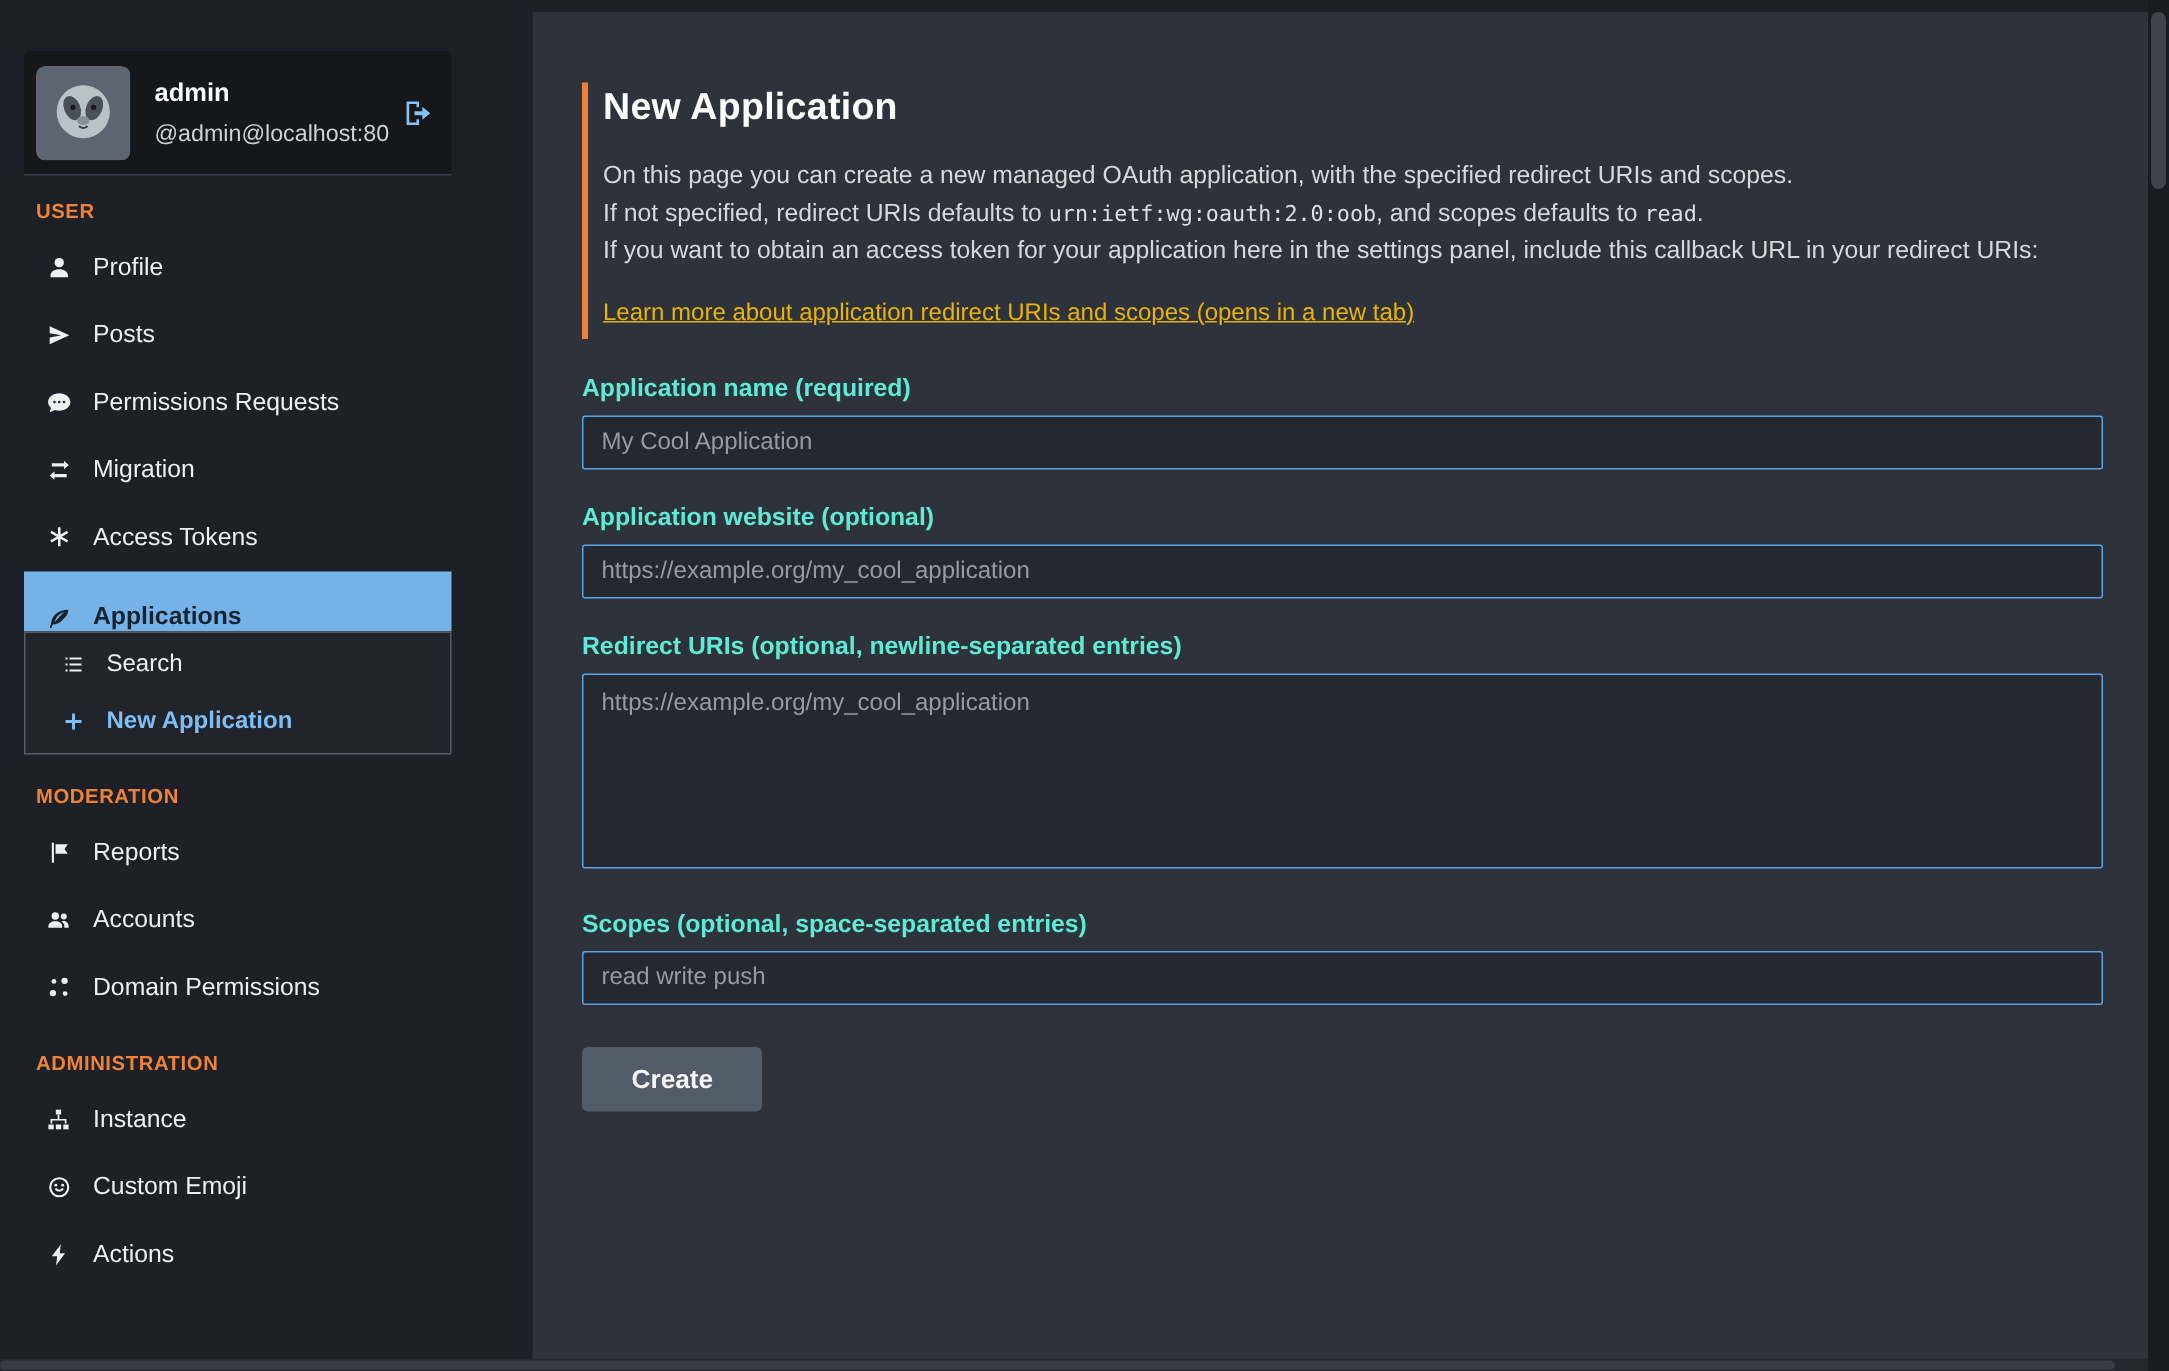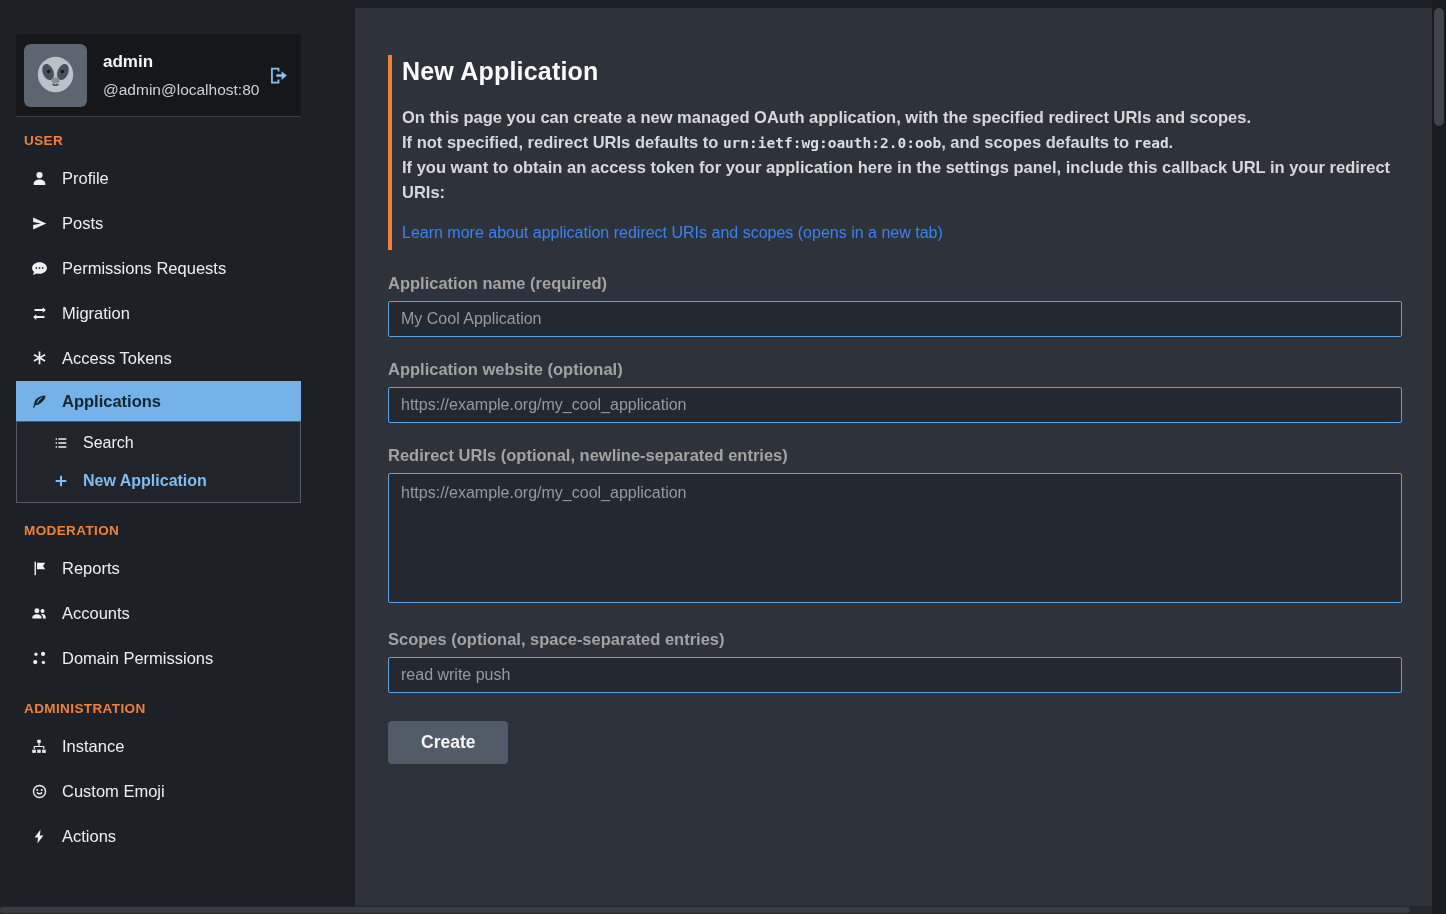--- a/index.html
+++ b/index.html
@@ -34,48 +34,48 @@
   }
   .section-label.first { margin-top:16px; }
   .nav-item {
     display:flex; align-items:center; height:45px; padding:0 12px;
     color:#edeff1; font-size:16.5px; font-weight:400; cursor:pointer;
     text-decoration:none;
   }
   .nav-item .ic { width:22px; display:flex; justify-content:center; margin-right:12px; flex:none; }
   .nav-item svg { display:block; }
   .nav-item.active {
-    background:#74b2e8; color:#162430; font-weight:bold; height:40px;
+    background:#74b2e8; color:#162430; font-weight:bold; height:40px;align-items:flex-end;
   }
   .submenu {
-    border:1px solid #545c6a; background:#21242b; padding:2px 12px; margin-bottom:4px;
+    border:1px solid #545c6a; background:#21242b; padding:2px 0; margin-bottom:4px;
   }
   .sub-item {
     display:flex; align-items:center; height:38px; padding:0 12px 0 22px;
     color:#edeff1; font-size:16px; cursor:pointer;
   }
   .sub-item .ic { width:20px; display:flex; justify-content:center; margin-right:12px; flex:none; }
   .sub-item.active-sub { color:#7fbdf3; font-weight:bold; }
   
   .panel {
     position:absolute; left:355px; top:8px; right:14px; bottom:0;
     background:#2d323b; padding:47px 30px 0 33px; overflow:hidden;
   }
   .intro { border-left:4px solid #ef8237; padding:2px 0 8px 10px; margin-bottom:24px; }
   .page-title { margin:0 0 19px; font-size:25px; color:#fdfdfe; font-weight:bold; letter-spacing:.2px; }
-  .intro p { margin:0 0 20px; font-size:16.5px; line-height:24.5px; color:#d6d8db;font-weight:bold; }
+  .intro p { margin:0 0 20px; font-size:16.5px; line-height:24.5px; color:#d6d8db; }
   code.inline { font-family:"DejaVu Sans Mono","Liberation Mono",monospace; font-size:14.5px; color:#dcdee1; }
   .codeblock {
     background:#1c1f26; border-radius:4px; padding:11px 17px; margin:0 0 23px;
   }
   .codeblock code { font-family:"DejaVu Sans Mono","Liberation Mono",monospace; font-size:14.5px; color:#ced2d7; }
-  .learn-more { color:#3b82f6; font-size:16px; cursor:pointer; }
+  .learn-more { color:#eab308; font-size:16px; text-decoration:underline; cursor:pointer; }
   
   .fgroup { margin-bottom:23px; }
-  .fgroup label { display:block; font-weight:bold; font-size:16.5px; color:#a3a3a3; margin-bottom:8px; }
+  .fgroup label { display:block; font-weight:bold; font-size:16.5px; color:#5eead4; margin-bottom:8px; }
   .text-input, .text-area {
     width:100%; background:#232831; border:1px solid #5ba3e4; border-radius:2px;
     color:#e8eaec; font-size:16px; font-family:inherit; padding:0 12px; outline:none;
   }
   .text-input { height:36px; }
   .text-area { height:130px; padding:8px 12px; resize:none; line-height:22px; }
   ::placeholder { color:#959ba4; opacity:1; }
   .fgroup.last { margin-bottom:28px; }
   .create-btn {
     background:#525b68; color:#f6f7f8; font-weight:bold; font-size:17.5px;

